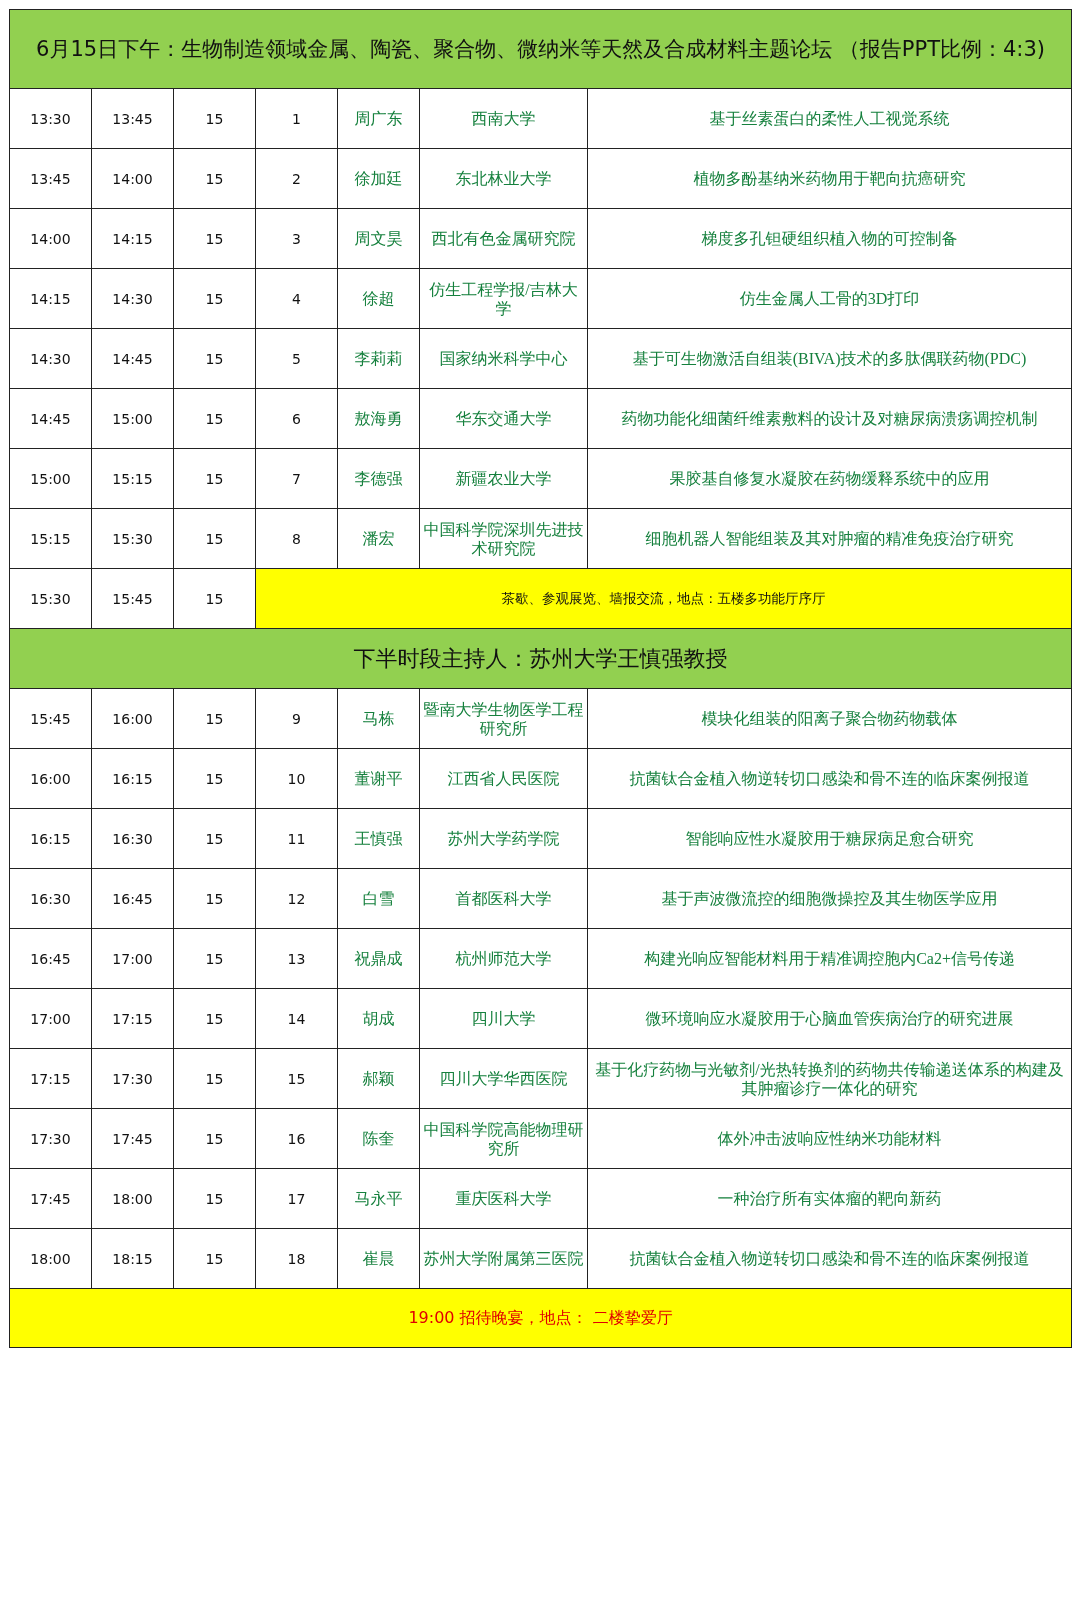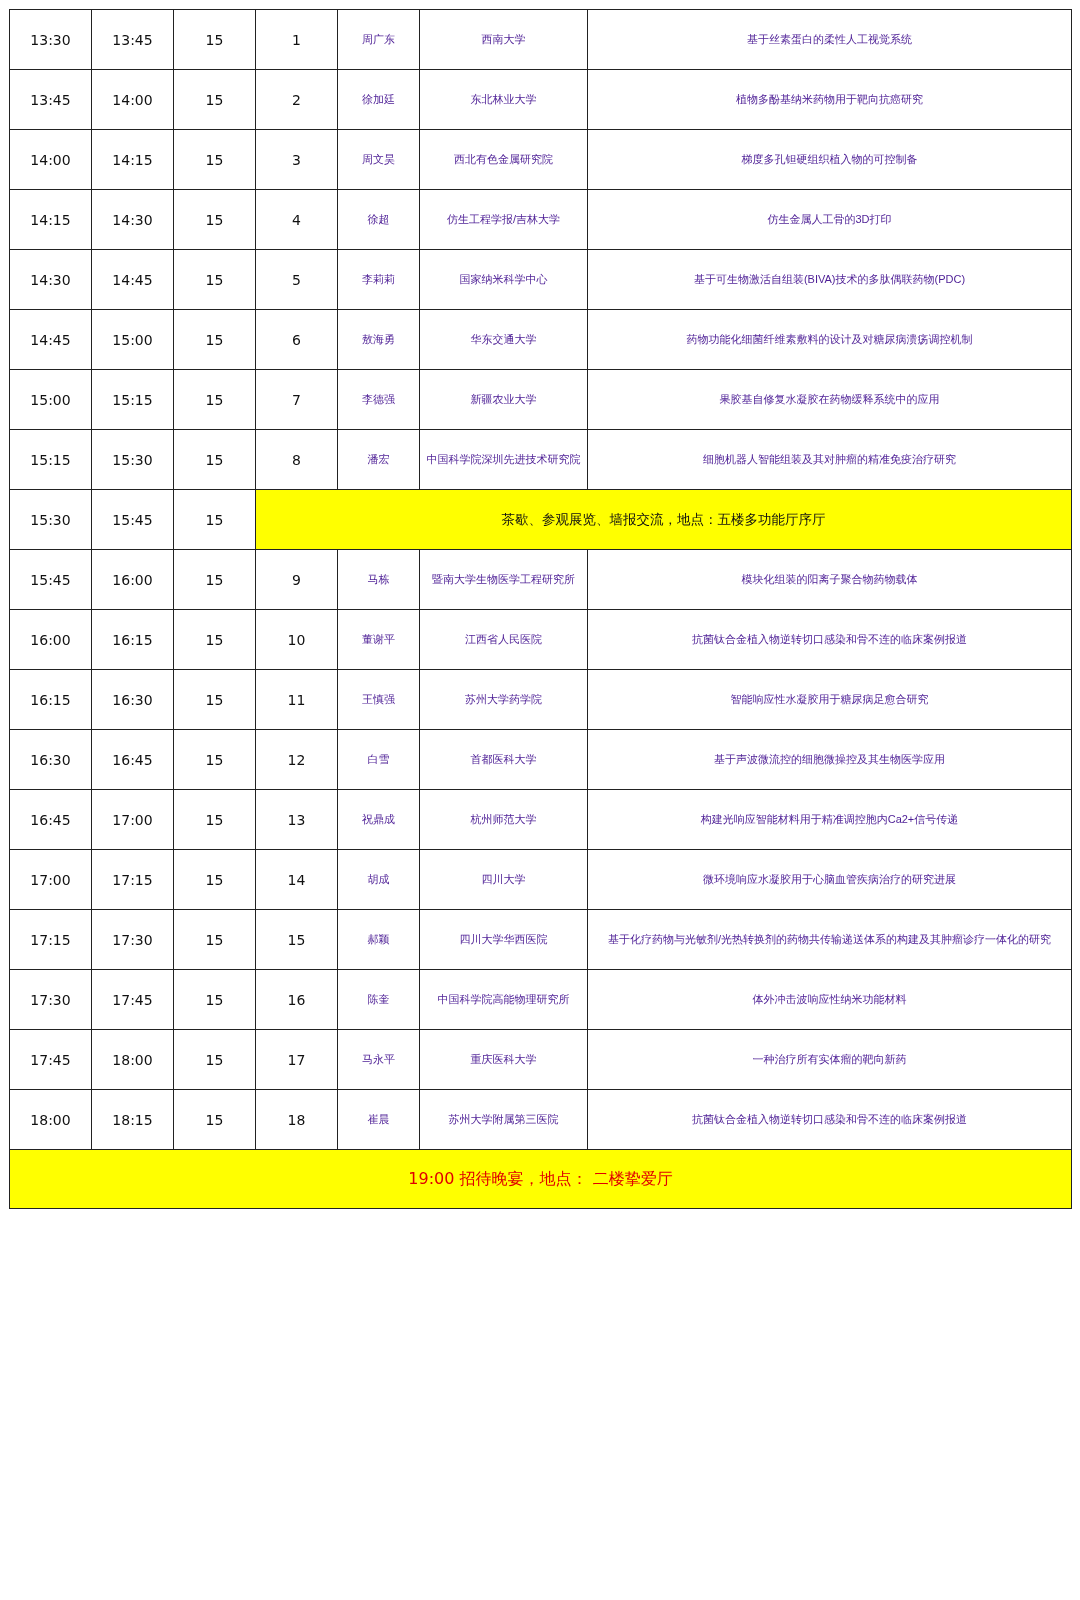--- a/index.html
+++ b/index.html
@@ -8,39 +8,42 @@
   .sheet { position: absolute; left: 9px; top: 9px; width: 1062px; }
   table { border-collapse: collapse; width: 1062px; table-layout: fixed; }
   td, th { border: 1.5px solid #222; text-align: center; vertical-align: middle; padding: 0 3px; overflow: hidden; }
   .green { background: #92d050; }
   .yellow { background: #ffff00; }
   .title-cell { height: 78px; font-size: 21px; line-height: 32px; padding: 0 4px; }
   .loc-cell { height: 80px; font-size: 22px; }
   .host-cell { height: 59px; font-size: 22px; }
   th { height: 59px; font-size: 15px; font-weight: bold; background: #fff; }
   td.num { font-size: 14px; height: 59px; }
-  td.cn { font-family: Liberation Sans, sans-serif; font-size: 11px; line-height: 19px; color: #4c1d95; }
+  td.cn { font-family: Liberation Serif, serif; font-size: 16px; line-height: 19px; color: #15803d; }
   td.break-cell { font-size: 13.5px; }
   .footer-cell { height: 58px; font-size: 16px; color: #e00000; }
 </style>
 </head>
 <body>
 
 <div class="sheet">
   <table>
     <colgroup>
       <col style="width:82px">
         <col style="width:82px">
         <col style="width:82px">
         <col style="width:82px">
       <col style="width:82px">
         <col style="width:168px">
         <col style="width:484px">
     </colgroup>
     <tbody id="tbody">
+      <tr>
+        <td colspan="7" class="green title-cell">6月15日下午：生物制造领域金属、陶瓷、聚合物、微纳米等天然及合成材料主题论坛 （报告PPT比例：4:3)</td>
+      </tr>
     <tr>
           <td class="num">13:30</td>
           <td class="num">13:45</td>
           <td class="num">15</td>
           <td class="num">1</td>
           <td class="cn">周广东</td>
           <td class="cn">西南大学</td>
           <td class="cn">基于丝素蛋白的柔性人工视觉系统</td>
         </tr>
         <tr>
@@ -104,20 +107,23 @@
           <td class="num">8</td>
           <td class="cn">潘宏</td>
           <td class="cn">中国科学院深圳先进技术研究院</td>
           <td class="cn">细胞机器人智能组装及其对肿瘤的精准免疫治疗研究</td>
         </tr>
         <tr>
           <td class="num">15:30</td>
           <td class="num">15:45</td>
           <td class="num">15</td>
           <td colspan="4" class="yellow break-cell">茶歇、参观展览、墙报交流，地点：五楼多功能厅序厅</td>
+        </tr>
+        <tr>
+          <td colspan="7" class="green host-cell">下半时段主持人：苏州大学王慎强教授</td>
         </tr>
         <tr>
           <td class="num">15:45</td>
           <td class="num">16:00</td>
           <td class="num">15</td>
           <td class="num">9</td>
           <td class="cn">马栋</td>
           <td class="cn">暨南大学生物医学工程研究所</td>
           <td class="cn">模块化组装的阳离子聚合物药物载体</td>
         </tr>

